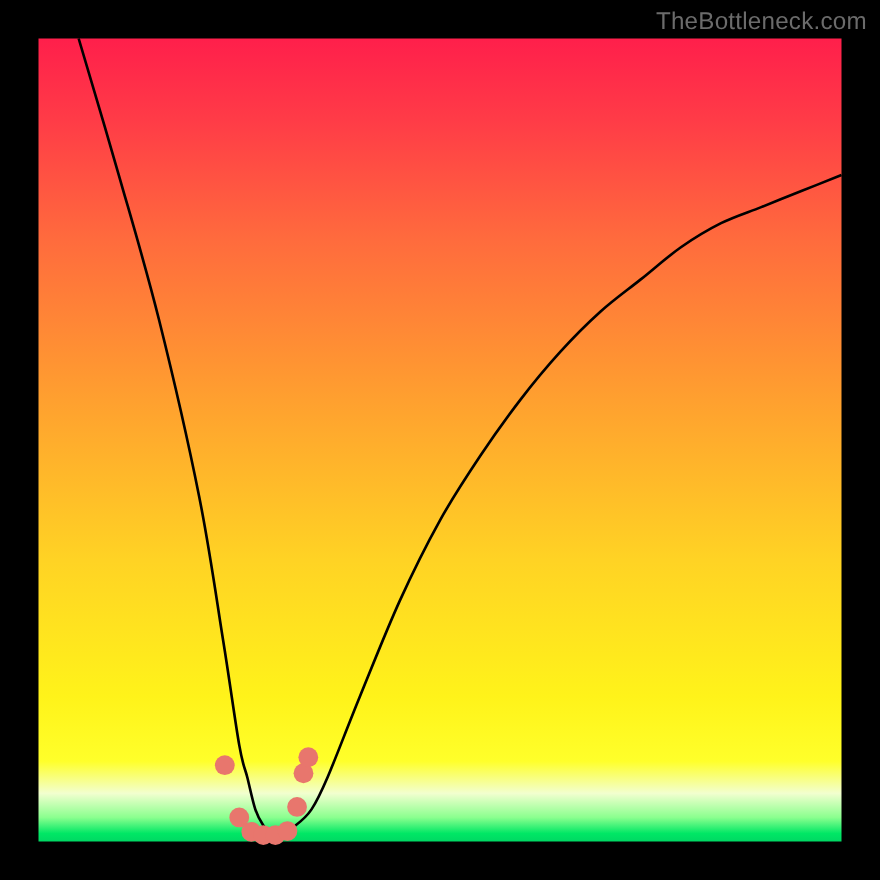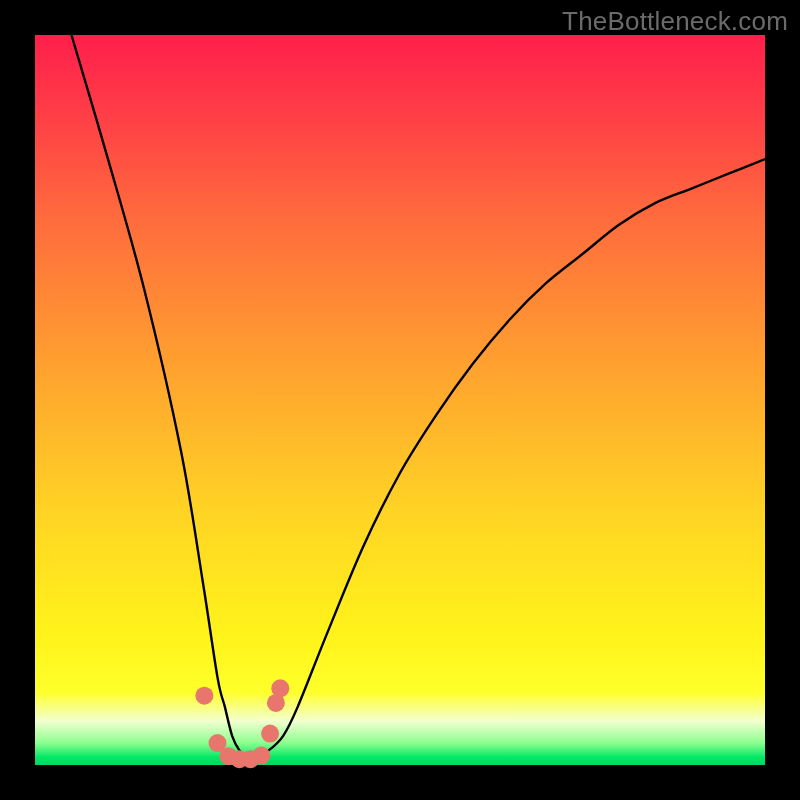--- a/index.html
+++ b/index.html
@@ -39,21 +39,21 @@
       #8bff8f 97%,
       #00e765 99%,
       #00d863 100%
     );
   }
   .watermark {
     position: absolute;
     top: 6px;
     right: 12px;
     color: #6b6b6b;
-    font-size: 26px;
+    font-size: 22px;
     font-weight: 500;
     letter-spacing: 0.2px;
     user-select: none;
   }
   svg.curve {
     position: absolute;
     left: 0;
     top: 0;
     width: 730px;
     height: 730px;

